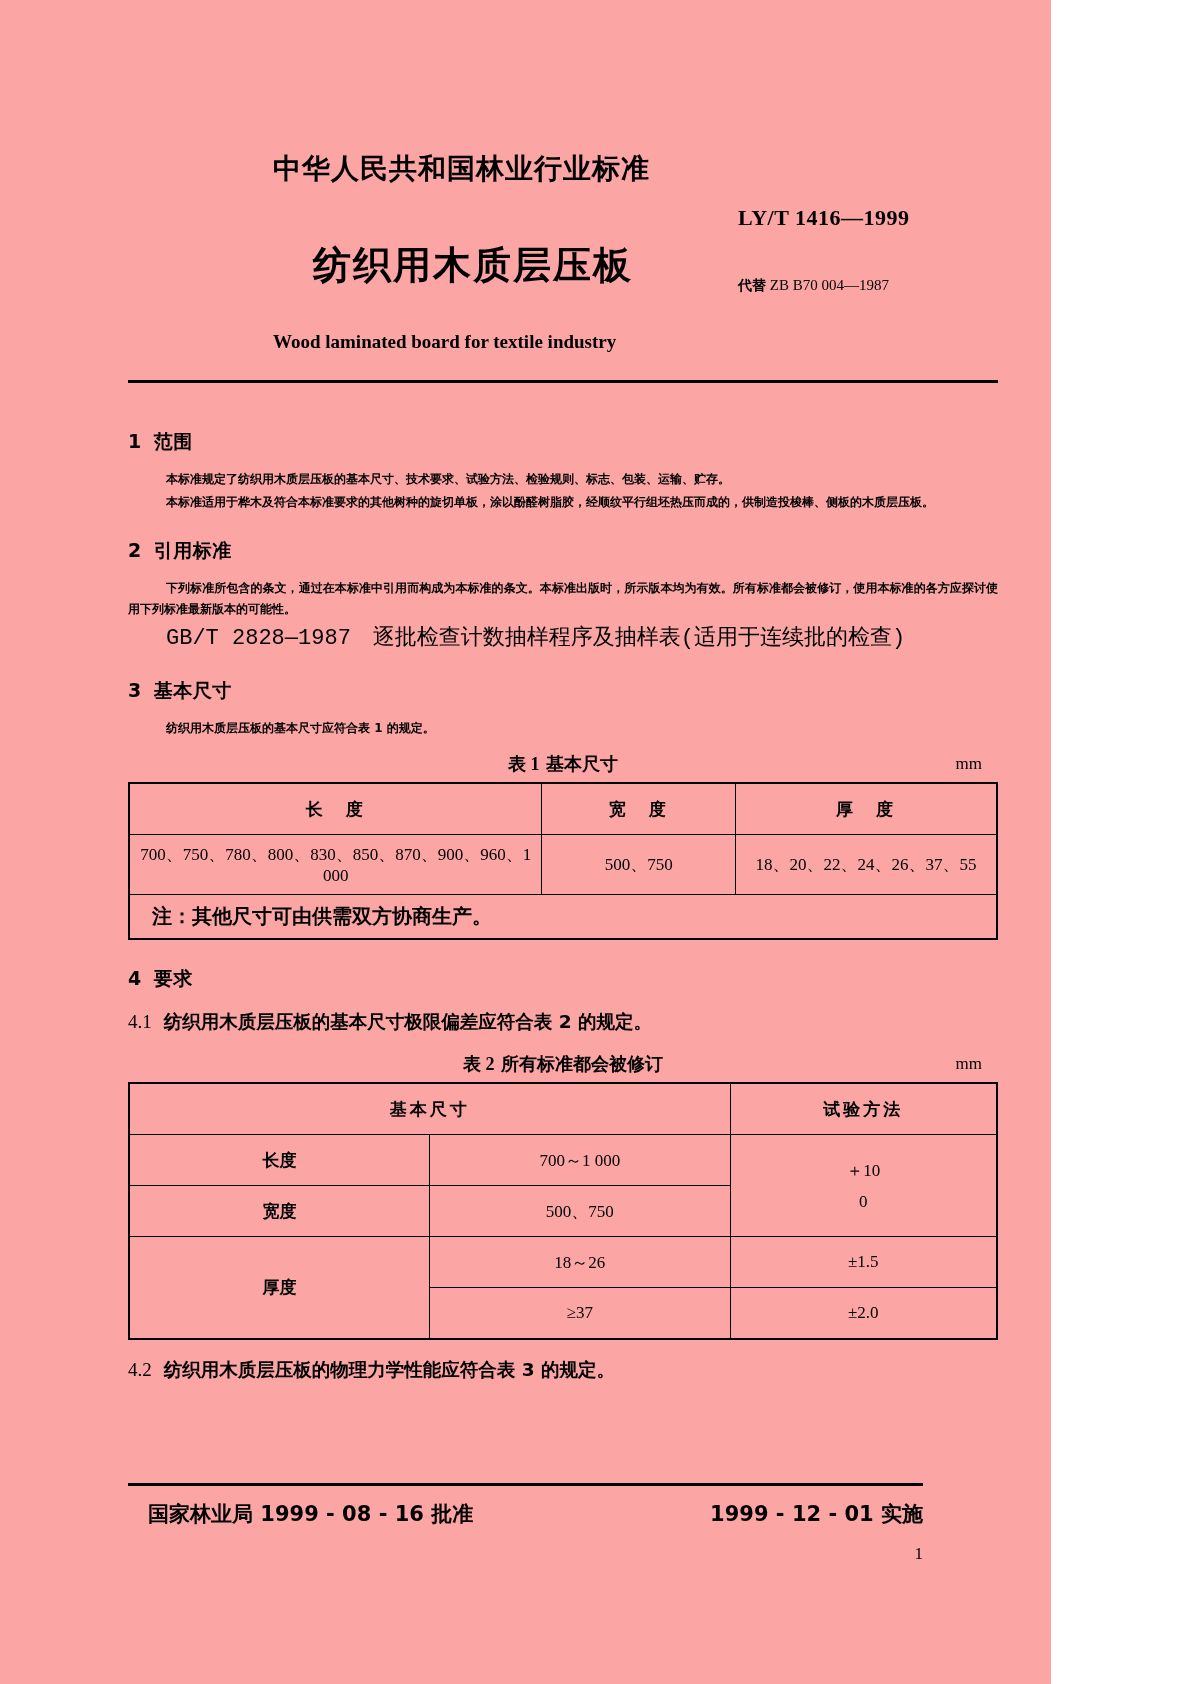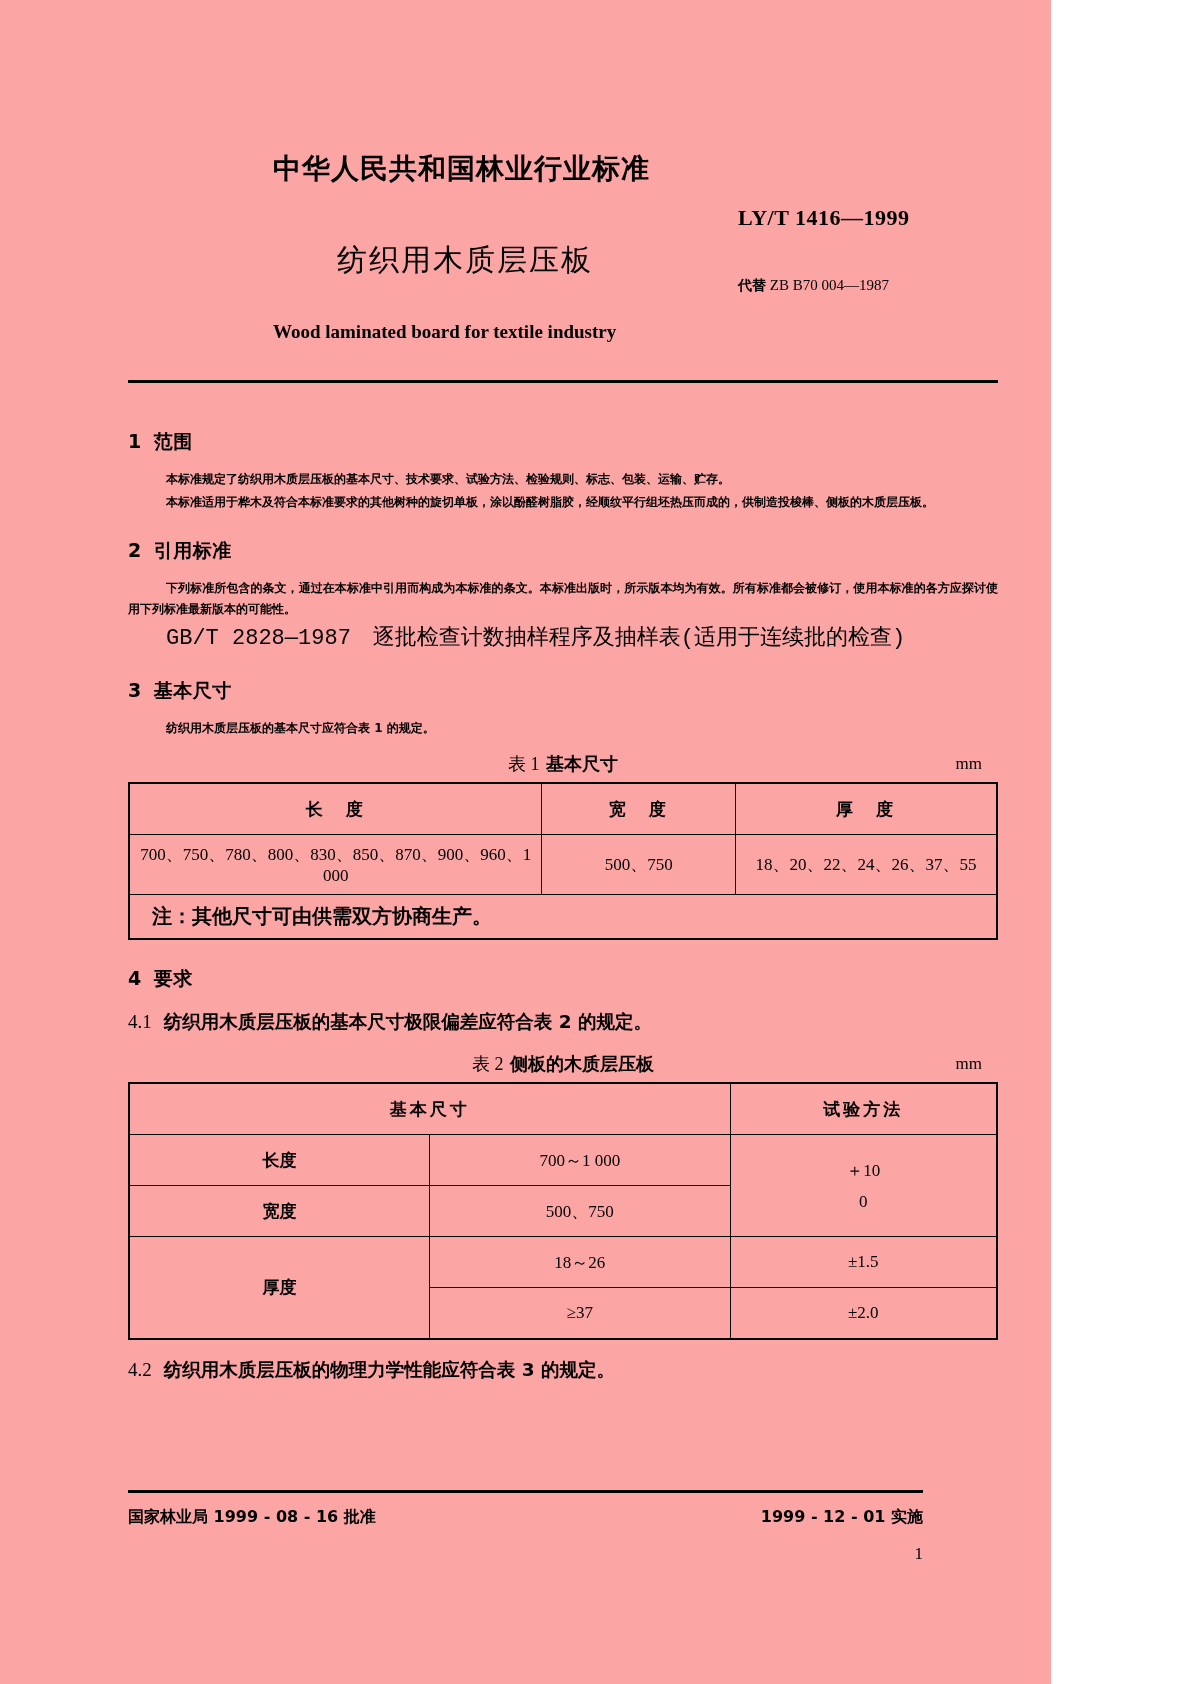--- a/index.html
+++ b/index.html
@@ -41,25 +41,25 @@
   }
   .org-line {
     font-family: "DejaVu Sans", "Liberation Sans", sans-serif;
     font-weight: bold;
     font-size: 28px;
     letter-spacing: 1px;
     white-space: nowrap;
   }
   .doc-title-cn {
     font-family: "DejaVu Sans", "Liberation Sans", sans-serif;
-    font-weight: normal;
-    font-size: 30px;
+    font-weight: bold;
+    font-size: 38px;
     letter-spacing: 2px;
     margin-top: 52px;
-    margin-left: 64px;
+    margin-left: 40px;
     white-space: nowrap;
   }
   .doc-title-en {
     font-family: "Liberation Serif", "DejaVu Serif", serif;
     font-weight: bold;
     font-size: 19px;
     margin-top: 40px;
     margin-left: 0px;
     white-space: nowrap;
   }
@@ -143,21 +143,21 @@
     height: 26px;
   }
   .tbl-cap {
     font-family: "DejaVu Sans", "Liberation Sans", sans-serif;
     font-weight: bold;
     font-size: 18px;
     text-align: center;
   }
   .tbl-cap .tnum {
     font-family: "Liberation Serif", "DejaVu Serif", serif;
-    font-weight: normal;
+    font-weight: bold;
     font-size: 18px;
   }
   .unit {
     position: absolute;
     right: 16px;
     top: 2px;
     font-family: "Liberation Serif", "DejaVu Serif", serif;
     font-size: 17px;
   }
 
@@ -204,21 +204,22 @@
     border: 0;
     border-top: 3px solid #000;
     margin: 0 0 14px 0;
   }
   .footer-line {
     display: flex;
     justify-content: space-between;
     align-items: baseline;
     font-family: "DejaVu Sans", "Liberation Sans", sans-serif;
     font-weight: bold;
-    font-size: 16px;
+    font-size: 21px;
+    margin-left: 20px;
   }
   .page-num {
     text-align: right;
     font-family: "Liberation Serif", "DejaVu Serif", serif;
     font-size: 17px;
     margin-top: 16px;
   }
 </style>
 </head>
 <body>
@@ -293,21 +294,21 @@
         <span class="num">4</span><span>要求</span>
       </h2>
 
       <p class="sub">
         <span class="snum">4.1</span><span>纺织用木质层压板的基本尺寸极限偏差应符合表 2 的规定。</span>
       </p>
 
       <div class="tbl-cap-row">
         <div class="tbl-cap">
           <span class="tnum">表 2</span>
-          <span>侧板的木质层压板</span>
+          <span>所有标准都会被修订</span>
         </div>
         <div class="unit">mm</div>
       </div>
 
       <table class="std">
         <tbody>
           <tr class="hrow">
             <td colspan="2" style="width:70%"><span class="cn">基本尺寸</span></td>
             <td style="width:30%"><span class="cn">试验方法</span></td>
           </tr>

